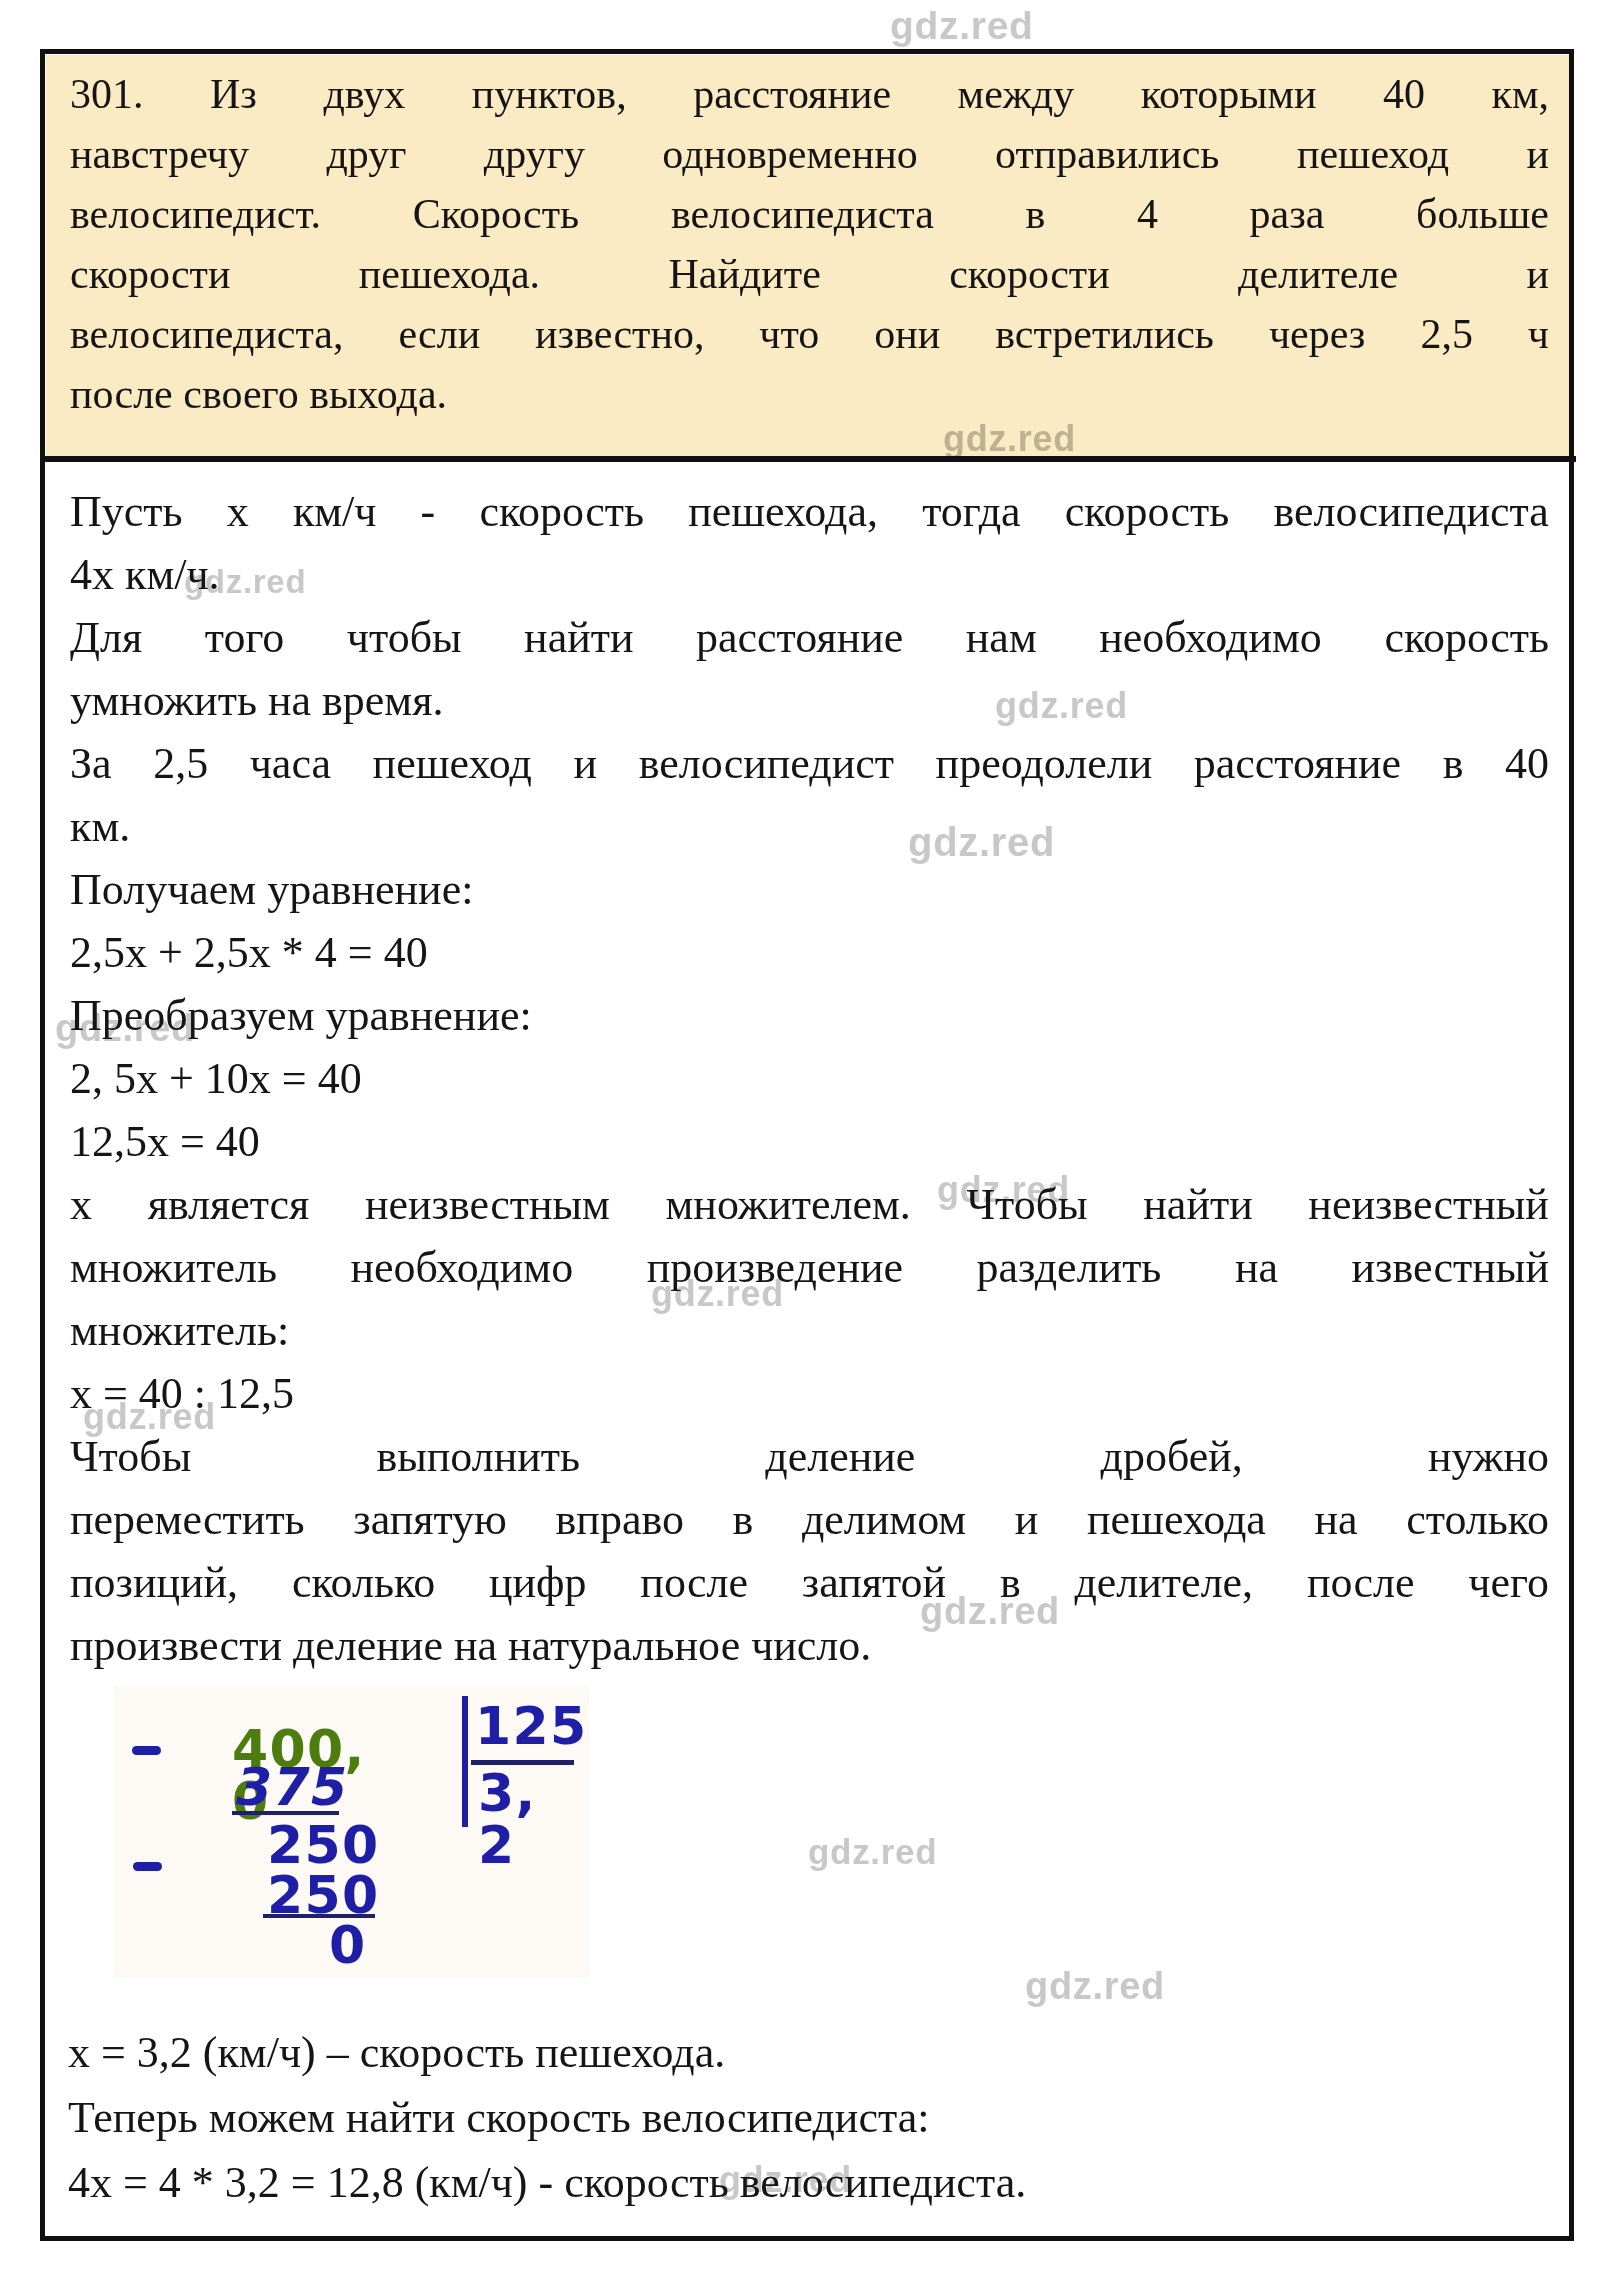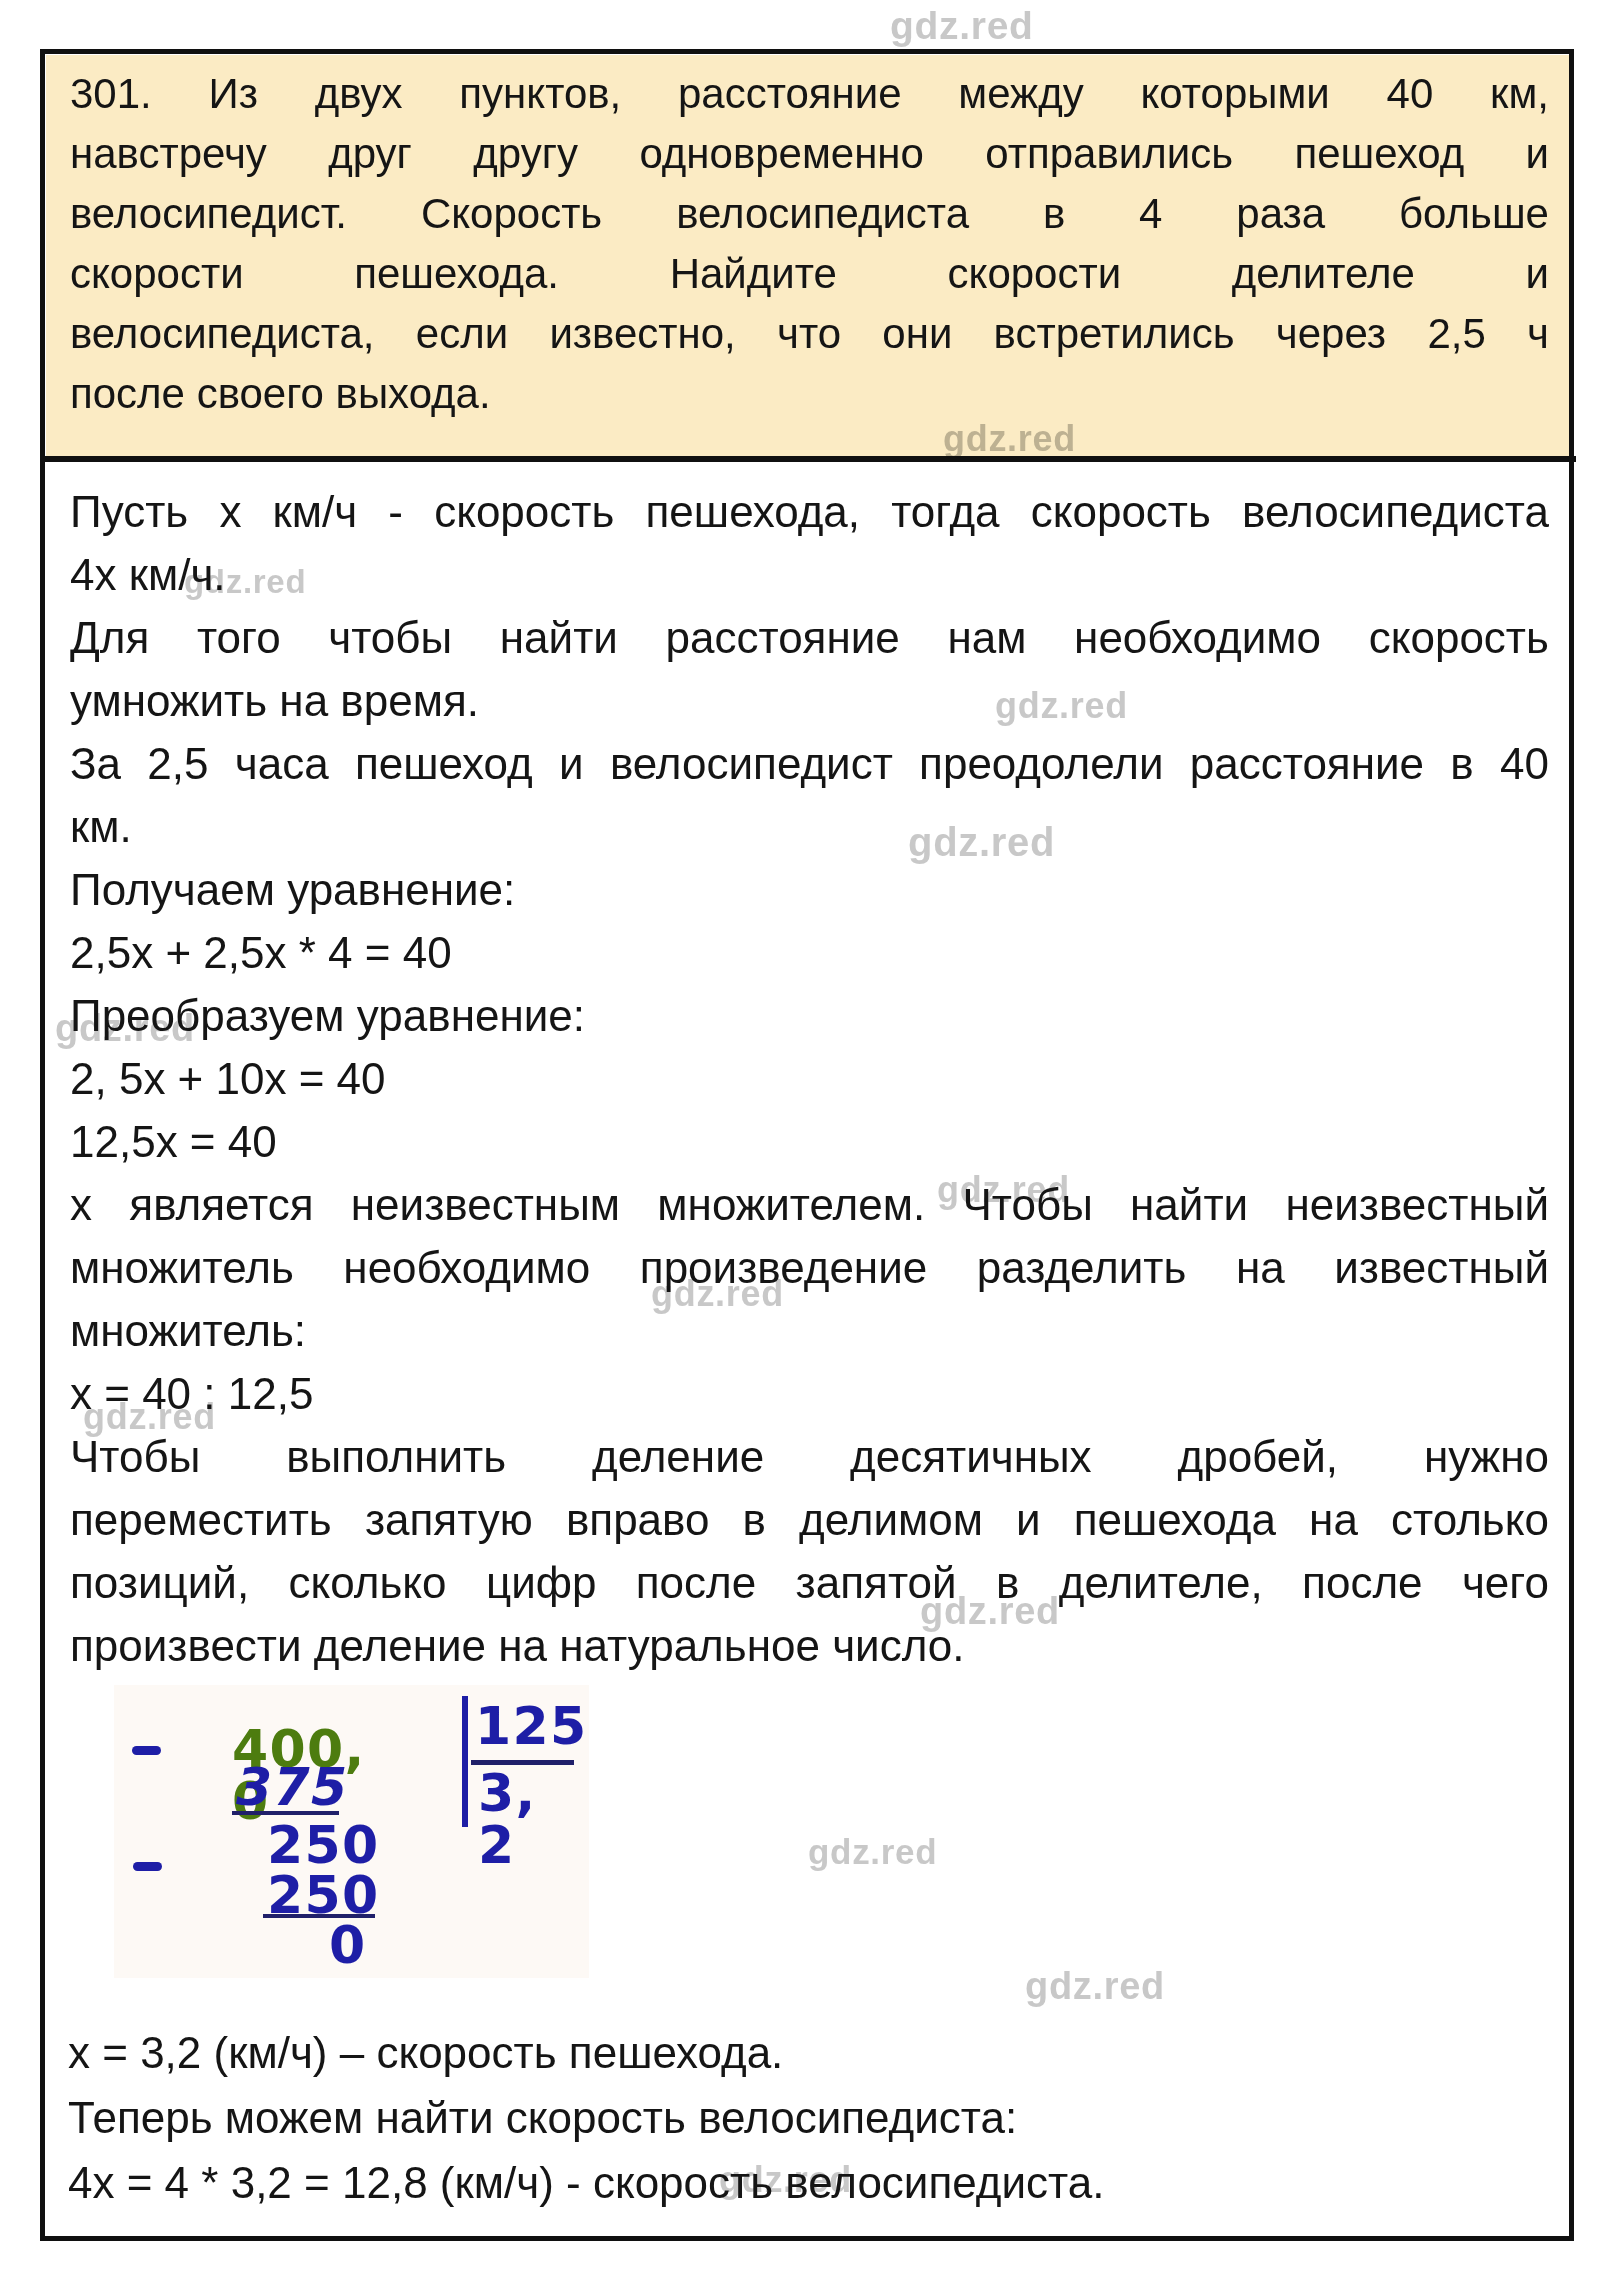--- a/index.html
+++ b/index.html
@@ -11,21 +11,21 @@
   
   .yellow-bg{position:absolute;left:46px;top:55px;width:1524px;height:402px;z-index:0;}
   
   .wm{position:absolute;z-index:1;opacity:.9;letter-spacing:0.7px;white-space:nowrap;line-height:1.1;font-weight:bold;}
   
   .page-box{position:absolute;left:40px;top:49px;width:1524px;height:2182px;
             border:5.9px solid #101010;background:transparent;z-index:2;}
   .divider{position:absolute;left:40px;top:456px;width:1536px;height:5.9px;background:#101010;z-index:2;}
   .d-bg{position:absolute;left:114px;top:1685px;width:475px;height:293px;background:#fcf4ec;opacity:.5;z-index:2;}
   
-  .textlayer{position:absolute;z-index:3;color:#151515;}
+  .textlayer{position:absolute;z-index:3;color:#151515;font-family:Liberation Serif, serif;}
   .problem-lines{left:70px;top:64px;width:1479px;font-size:42px;}
   .problem-lines .tline{height:60px;line-height:60px;}
   .sol-top{left:70px;top:480px;width:1479px;font-size:44px;}
   .sol-top .tline{height:63px;line-height:63px;}
   .sol-bottom{left:68px;top:2020px;width:1479px;font-size:44px;}
   .sol-bottom .tline{height:65px;line-height:65px;}
   .tline{white-space:pre;}
   .tline.j{display:flex;justify-content:space-between;white-space:normal;}
   .tline.j span{white-space:pre;}
   
@@ -168,21 +168,20 @@
       <span>разделить</span>
       <span>на</span>
       <span>известный</span>
     </div>
     <div class="tline">множитель:</div>
     <div class="tline">x = 40 : 12,5</div>
     <div class="tline j">
       <span>Чтобы</span>
       <span>выполнить</span>
       <span>деление</span>
-      <span>десятичных</span>
       <span>дробей,</span>
       <span>нужно</span>
     </div>
     <div class="tline j">
       <span>переместить</span>
       <span>запятую</span>
       <span>вправо</span>
       <span>в</span>
       <span>делимом</span>
       <span>и</span>

